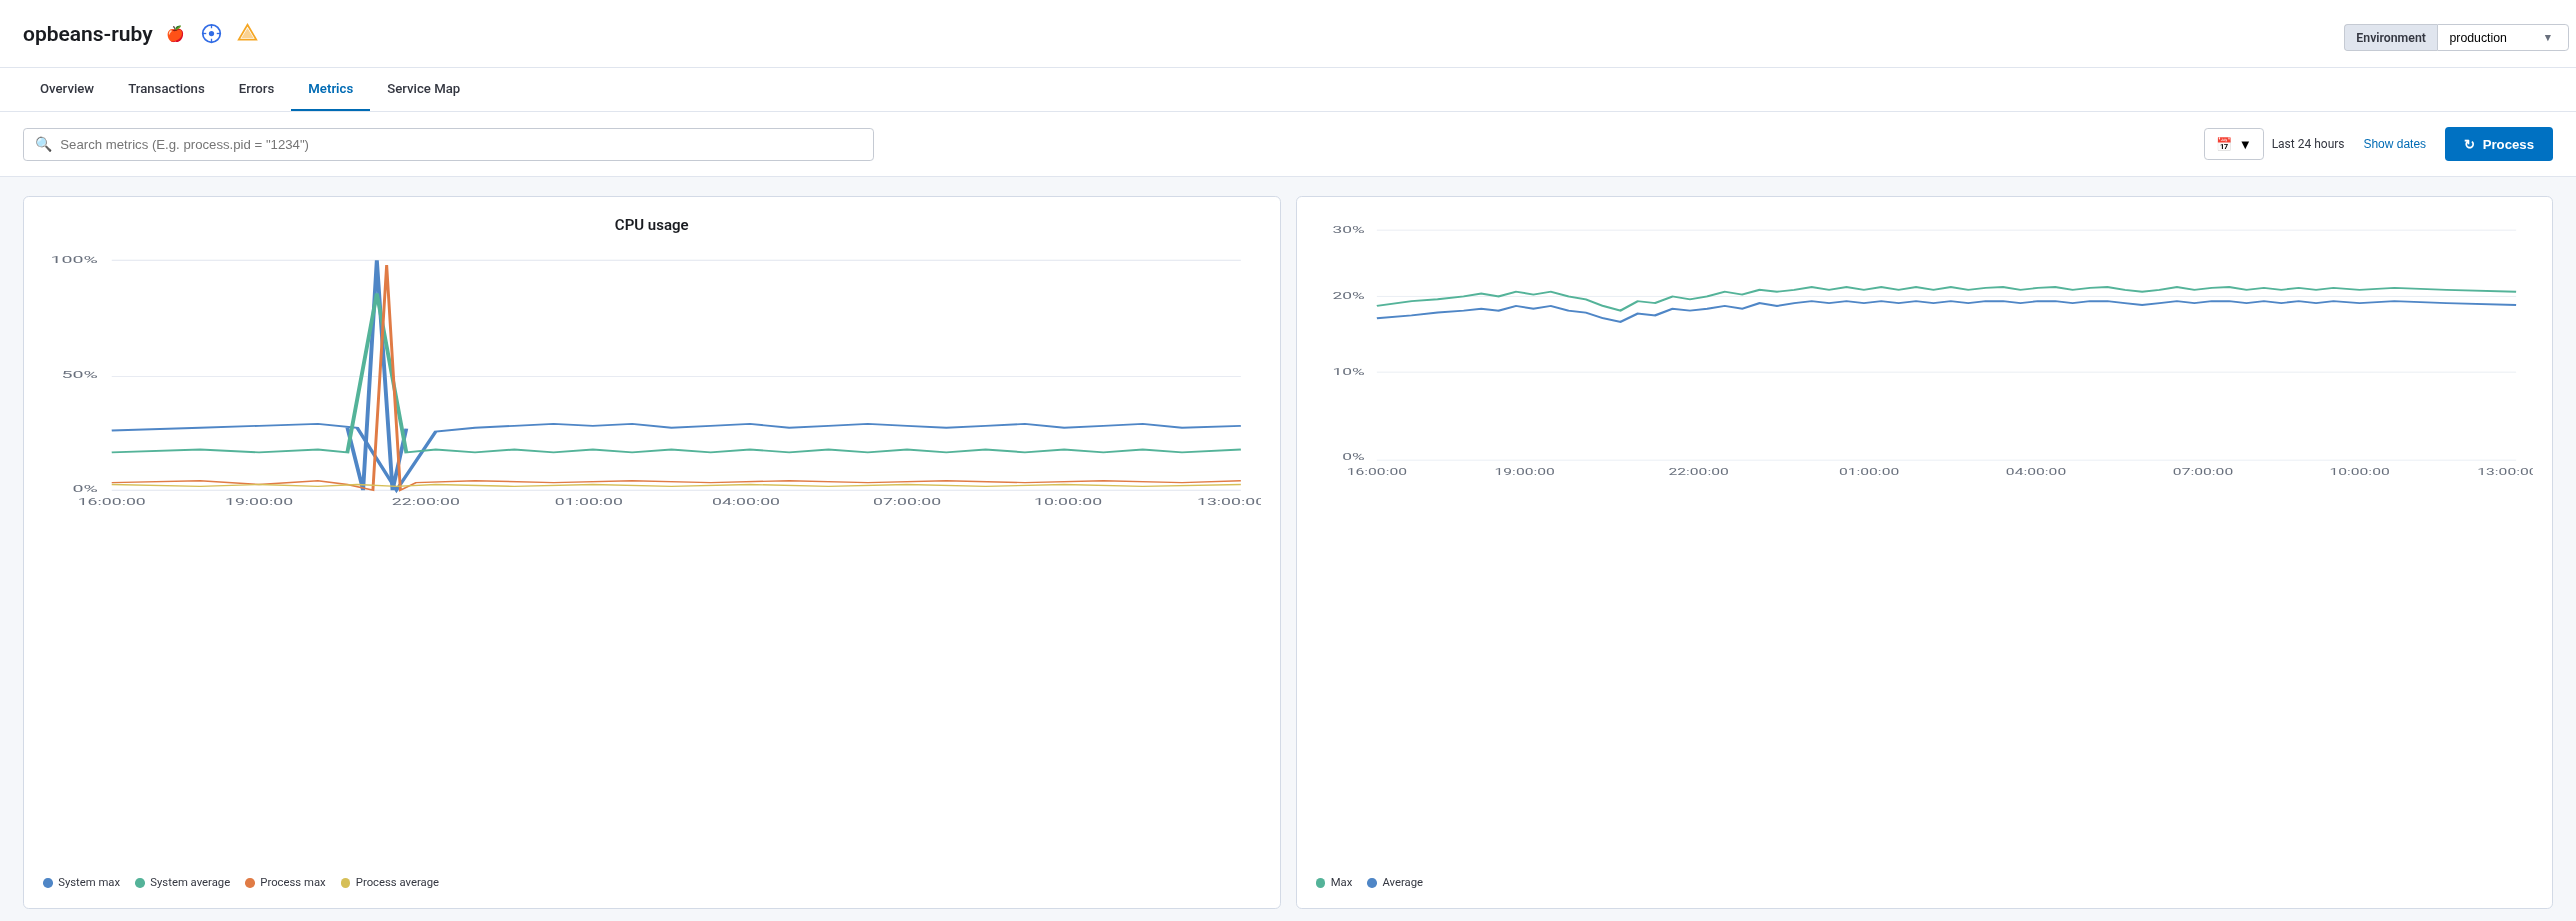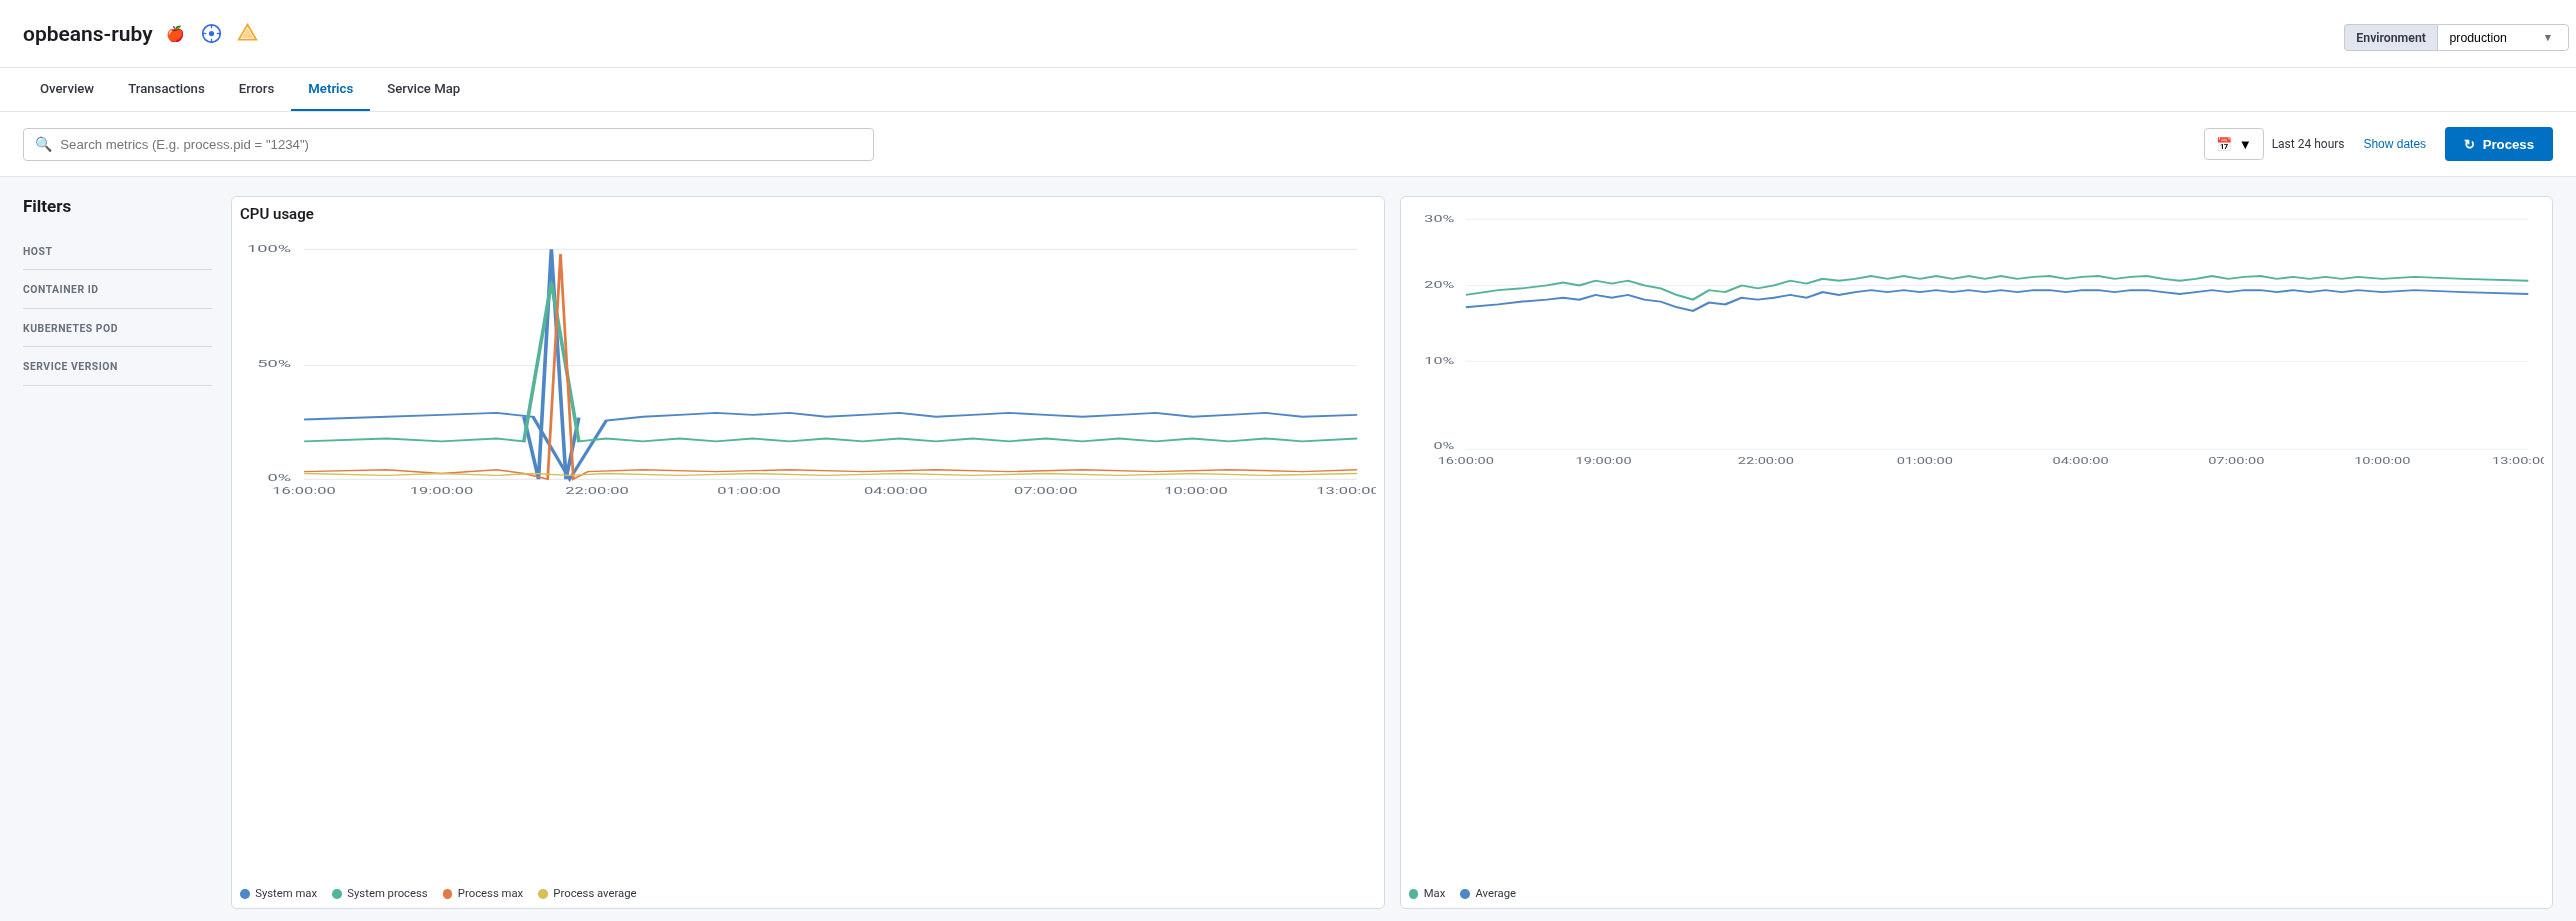--- a/index.html
+++ b/index.html
@@ -74,22 +74,22 @@
     
     .filters-sidebar { width: 189px; flex-shrink: 0; margin-right: 19px; }
     .filters-title { font-size: 17px; font-weight: 700; color: #1a1c21; margin-bottom: 15px; }
     .filter-item { padding: 11.3px 0; border-bottom: 0.9px solid #d3dae6; }
     .filter-item:first-child { border-top: 0.9px solid #d3dae6; }
     .filter-label { font-size: 10.4px; font-weight: 700; color: #69707d; letter-spacing: 0.05em; text-transform: uppercase; }
 
     
     .charts-area { flex: 1; display: flex; gap: 15px; }
     .chart-card {
-      background: #fff; border: 0.9px solid #d3dae6; border-radius: 5.7px; padding: 8px;
-      flex: 1; display: flex; flex-direction: column;
+      background: #fff; border: 0.9px solid #d3dae6; border-radius: 5.7px; padding: 19px;
+      flex: 1; display: flex; flex-direction: column; text-align: center;
     }
     .chart-title { font-size: 15px; font-weight: 600; color: #1a1c21; margin-bottom: 11.3px; }
 
     
     .chart-svg-container { position: relative; flex: 1; }
     .chart-y-label { font-size: 10px; fill: #69707d; }
     .chart-grid-line { stroke: #e0e5ee; stroke-width: 1; }
     .chart-legend { display: flex; flex-wrap: wrap; gap: 15px; margin-top: 11.3px; align-items: center; }
     .legend-item { display: flex; align-items: center; gap: 5.7px; font-size: 11.3px; color: #343741; }
     .legend-dot { width: 9.5px; height: 9.5px; border-radius: 50%; flex-shrink: 0; }
@@ -156,35 +156,20 @@
     <button class="show-dates-btn">Show dates</button>
     <button class="refresh-btn">
       <span>↻</span>
       <span>Process</span>
     </button>
   </div>
 </div>
 
 <div class="main-content">
 
-  <div class="filters-sidebar">
-    <div class="filters-title">Filters</div>
-    <div class="filter-item">
-      <span class="filter-label">HOST</span>
-    </div>
-    <div class="filter-item">
-      <span class="filter-label">CONTAINER ID</span>
-    </div>
-    <div class="filter-item">
-      <span class="filter-label">KUBERNETES POD</span>
-    </div>
-    <div class="filter-item">
-      <span class="filter-label">SERVICE VERSION</span>
-    </div>
-  </div>
 
   <div class="charts-area">
 
     <div class="chart-card">
       <div class="chart-title">CPU usage</div>
       <div class="chart-svg-container">
         <svg width="100%" height="265" viewBox="0 0 620 280" preserveAspectRatio="none" style="font-size:14px">
 
           <text x="28" y="18" class="chart-y-label" text-anchor="end" font-size="10" fill="#69707d">100%</text>
           <text x="28" y="140" class="chart-y-label" text-anchor="end" font-size="10" fill="#69707d">50%</text>
@@ -214,21 +199,21 @@
           <text x="605" y="274" font-size="9" fill="#69707d" text-anchor="middle">13:00:00</text>
         </svg>
       </div>
       <div class="chart-legend">
         <div class="legend-item">
           <span class="legend-dot" style="background:#4f86c6;"></span>
           <span>System max</span>
         </div>
         <div class="legend-item">
           <span class="legend-dot" style="background:#54b399;"></span>
-          <span>System process</span>
+          <span>System average</span>
         </div>
         <div class="legend-item">
           <span class="legend-dot" style="background:#e07b45;"></span>
           <span>Process max</span>
         </div>
         <div class="legend-item">
           <span class="legend-dot" style="background:#d6bf57;"></span>
           <span>Process average</span>
         </div>
       </div>

